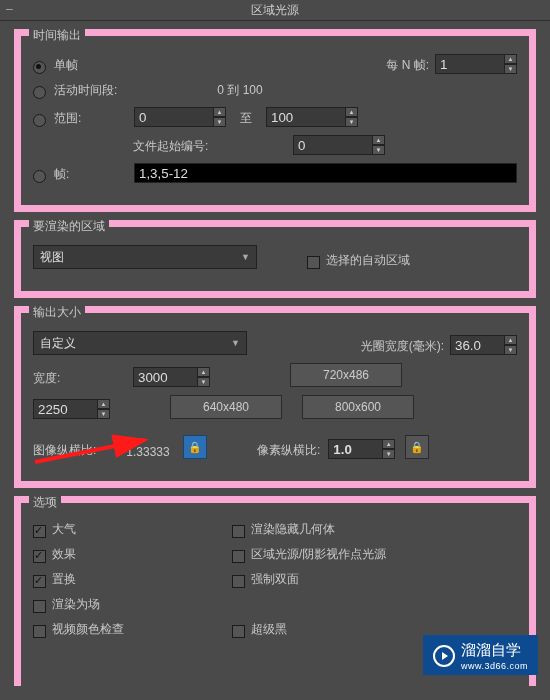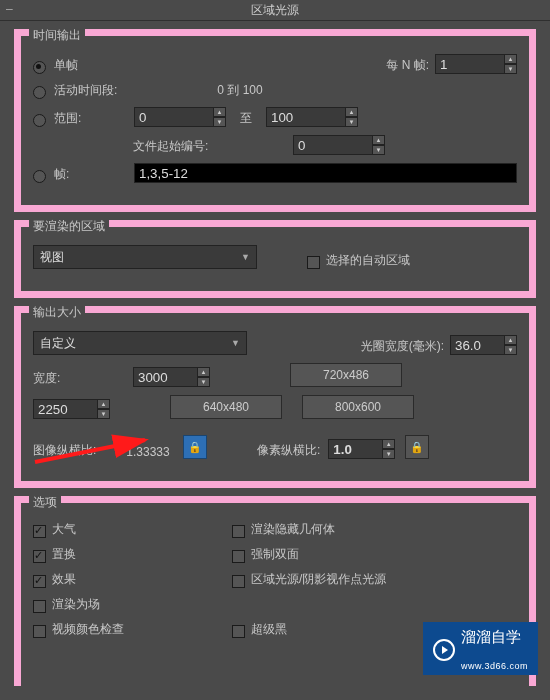--- a/index.html
+++ b/index.html
@@ -21,21 +21,21 @@
 .spin div{flex:1;background:#555;border:1px solid #222;border-left:none;font-size:6px;display:flex;align-items:center;justify-content:center;color:#ccc;cursor:pointer}
 .text-input{background:#000000;border:1px solid #222;color:#ddd;height:18px;padding:0 4px}
 .select{background:#3a3a3a;border:1px solid #222;color:#ddd;height:22px;display:flex;align-items:center;justify-content:space-between;padding:0 6px}
 .select .caret{font-size:9px;color:#aaa}
 .btn{background:#555;border:1px solid #2a2a2a;color:#ccc;height:22px;display:flex;align-items:center;justify-content:center;cursor:pointer}
 .lock{width:22px;height:22px;background:#2d6fb5;border:1px solid #1a4570;display:flex;align-items:center;justify-content:center;color:#cde;font-size:11px}
 .arrow-svg{position:absolute;left:30px;top:432px;pointer-events:none}
 .watermark{position:absolute;right:12px;bottom:25px;background:#0d4a8f;color:#fff;padding:6px 10px 4px 10px;display:flex;align-items:center;gap:6px;font-size:15px;font-weight:500}
 .watermark .play{width:18px;height:18px;border:2px solid #fff;border-radius:50%;display:flex;align-items:center;justify-content:center}
 .watermark .play::after{content:"";border-left:6px solid #fff;border-top:4px solid transparent;border-bottom:4px solid transparent;margin-left:2px}
-.watermark .sub{font-size:9px;letter-spacing:.5px;display:block;margin-top:14px}
+.watermark .sub{font-size:9px;letter-spacing:.5px;display:block;margin-top:1px}
 </style>
 </head>
 <body>
 
 <div class="panel">
 
   <div class="title-bar">
     <span class="min">–</span>
     <span class="ttl">区域光源</span>
   </div>
@@ -184,29 +184,29 @@
     <span class="group-title">选项</span>
 
     <div class="row">
       <span class="chk checked"></span>
       <span class="lbl" style="width:180px">大气</span>
       <span class="chk"></span>
       <span class="lbl">渲染隐藏几何体</span>
     </div>
     <div class="row">
       <span class="chk checked"></span>
+      <span class="lbl" style="width:180px">效果</span>
+      <span class="chk"></span>
+      <span class="lbl">区域光源/阴影视作点光源</span>
+    </div>
+    <div class="row">
+      <span class="chk checked"></span>
       <span class="lbl" style="width:180px">置换</span>
       <span class="chk"></span>
       <span class="lbl">强制双面</span>
-    </div>
-    <div class="row">
-      <span class="chk checked"></span>
-      <span class="lbl" style="width:180px">效果</span>
-      <span class="chk"></span>
-      <span class="lbl">区域光源/阴影视作点光源</span>
     </div>
     <div class="row">
       <span class="chk"></span>
       <span class="lbl">渲染为场</span>
     </div>
     <div class="row">
       <span class="chk"></span>
       <span class="lbl" style="width:180px">视频颜色检查</span>
       <span class="chk"></span>
       <span class="lbl">超级黑</span>

